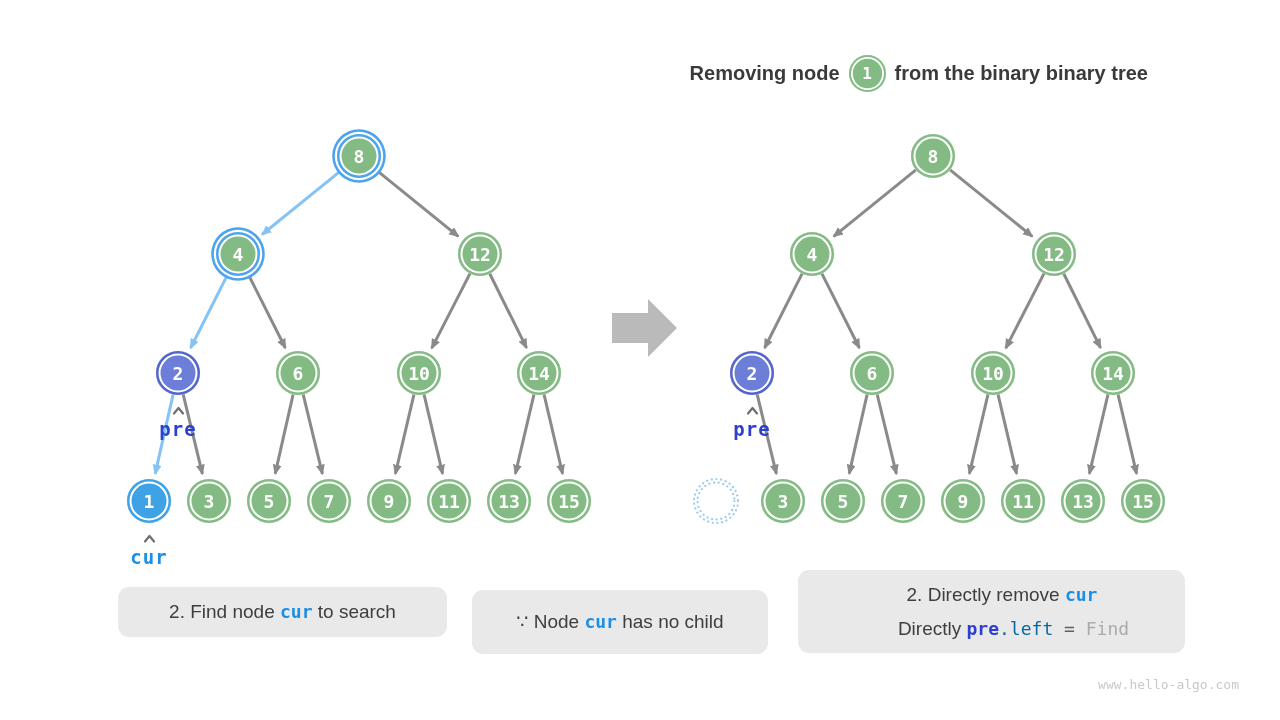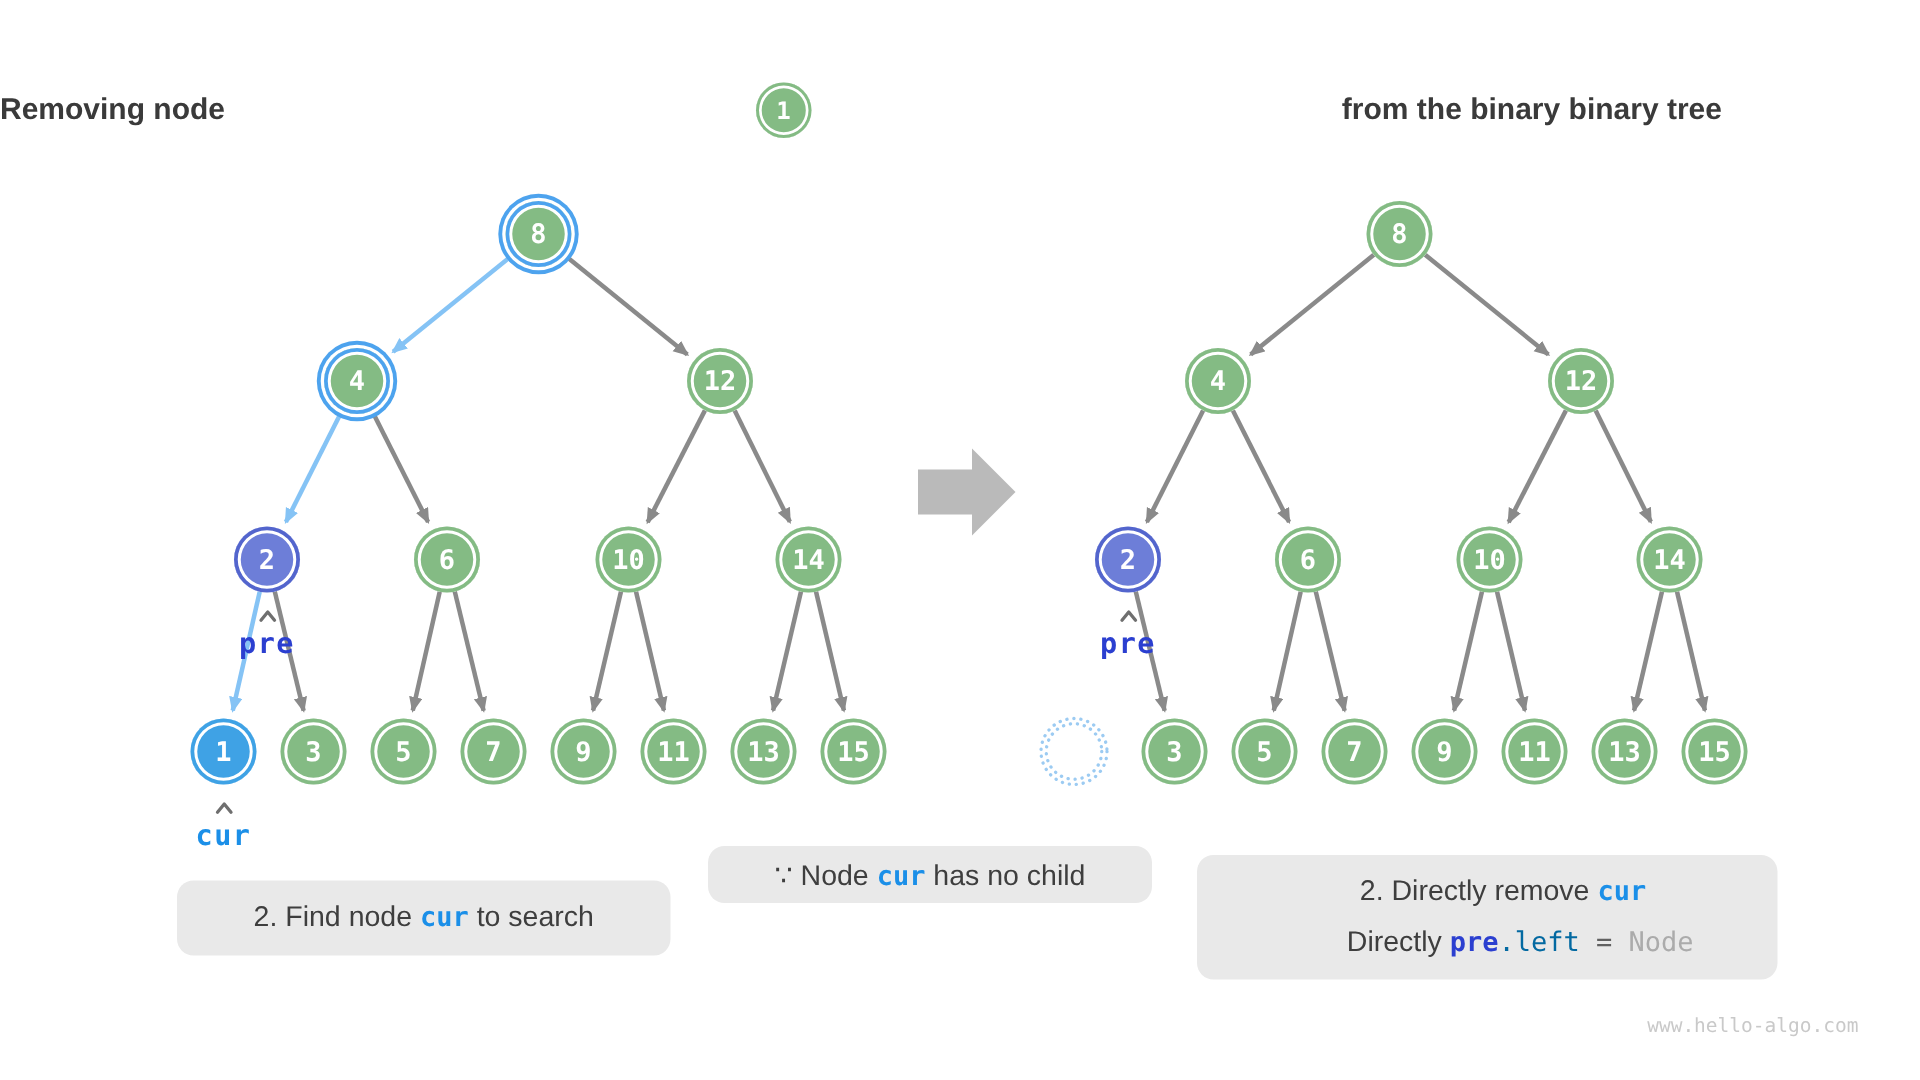--- a/index.html
+++ b/index.html
@@ -2,21 +2,21 @@
 <html><head>
 <meta charset="utf-8">
 <style>
   html,body{margin:0;padding:0;background:#fff;}
   .stage{position:relative;width:1280px;height:720px;background:#ffffff;overflow:hidden;
          font-family:"Liberation Sans","DejaVu Sans",sans-serif;}
   .diagram-svg{position:absolute;left:0;top:0;width:1280px;height:720px;pointer-events:none;}
 
   
   .title{position:absolute;left:0;top:55px;width:1148px;display:flex;align-items:center;
-         justify-content:space-between;gap:9px;font-weight:bold;font-size:20px;color:#3a3a3a;}
+         justify-content:flex-end;gap:9px;font-weight:bold;font-size:20px;color:#3a3a3a;}
   .title-badge{width:37px;height:37px;border-radius:50%;background:#84bb84;
                box-shadow:inset 0 0 0 2px #84bb84, inset 0 0 0 3.8px #ffffff;
                display:flex;align-items:center;justify-content:center;
                font:bold 16px "DejaVu Sans Mono",monospace;color:#ffffff;}
 
   
   .node{position:absolute;width:44px;height:44px;border-radius:50%;
         display:flex;align-items:center;justify-content:center;
         font:bold 18px "DejaVu Sans Mono",monospace;color:#ffffff;}
   .node-green{background:#84bb84;box-shadow:inset 0 0 0 2.5px #84bb84, inset 0 0 0 4.5px #ffffff;}
@@ -155,23 +155,23 @@
           <polyline points="2,7.5 6.5,2 11,7.5" fill="none" stroke="#6f6f6f" stroke-width="2.2" stroke-linecap="round" stroke-linejoin="round"></polyline>
         </svg>
         <span class="tag-text" style="color: rgb(43, 63, 208);">pre</span>
       </div>
     </div>
 
   <div>
       <div class="caption align-center" style="left: 118px; top: 587px; width: 329px; height: 50px;">
         <div class="cap-line"><span class="seg-plain">2. Find node </span><span class="seg-cur">cur</span><span class="seg-plain"> to search</span></div>
       </div>
-      <div class="caption align-center" style="left: 472px; top: 564px; width: 296px; height: 38px; justify-content: flex-end;">
+      <div class="caption align-center" style="left: 472px; top: 590px; width: 296px; height: 64px;">
         <div class="cap-line"><span class="seg-plain">∵ Node </span><span class="seg-cur">cur</span><span class="seg-plain"> has no child</span></div>
       </div>
       <div class="caption align-left" style="left: 798px; top: 570px; width: 366px; height: 83px;">
         <div class="cap-line"><span class="seg-plain">2. Directly remove </span><span class="seg-cur">cur</span></div>
-        <div class="cap-line indented"><span class="seg-plain">Directly </span><span class="seg-pre">pre</span><span class="seg-code-gray">.left</span><span class="seg-code-dark"> = </span><span class="seg-code-light">Node</span></div>
+        <div class="cap-line indented"><span class="seg-plain">Directly </span><span class="seg-pre">pre</span><span class="seg-code-gray">.left</span><span class="seg-code-dark"> = </span><span class="seg-code-light">Find</span></div>
       </div>
     </div>
 
   <div class="watermark">www.hello-algo.com</div>
 </div>
 
 </body></html>

